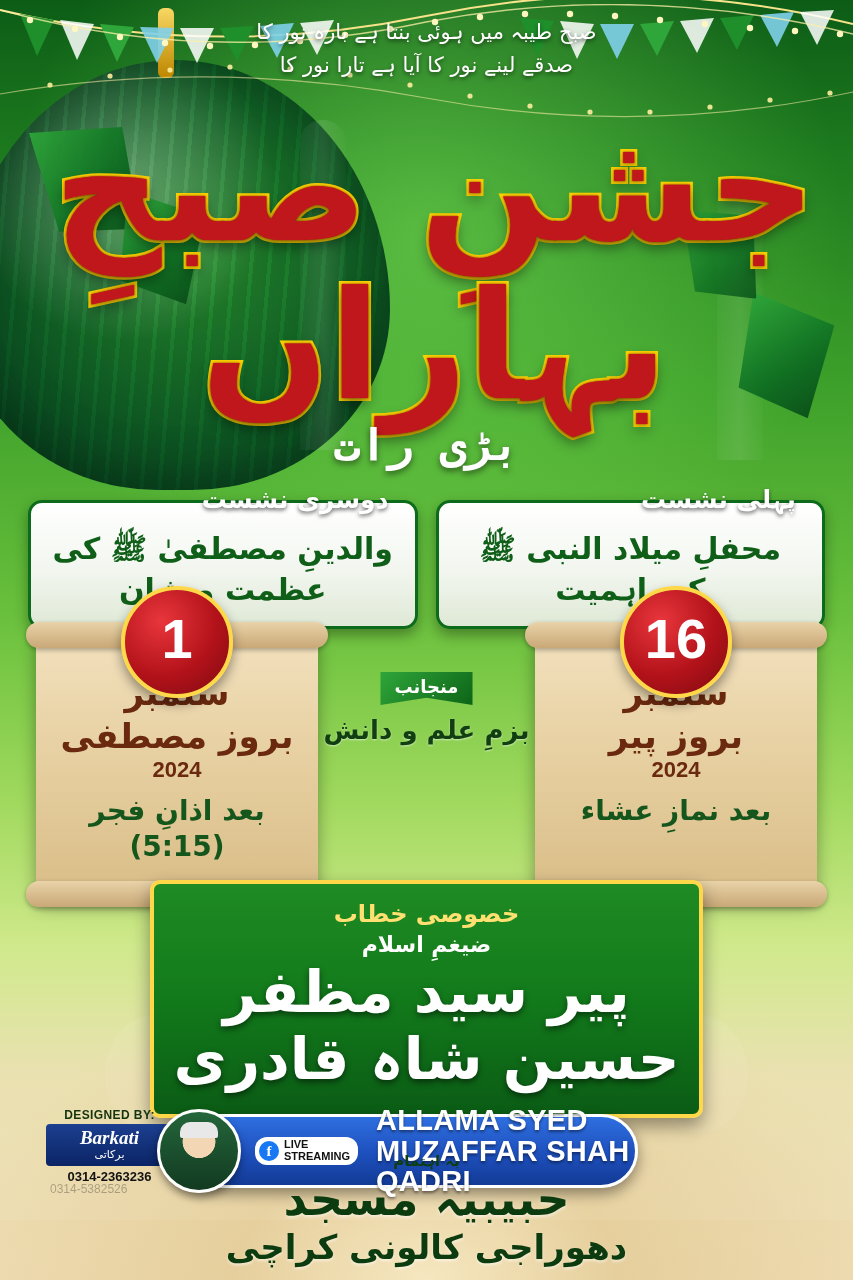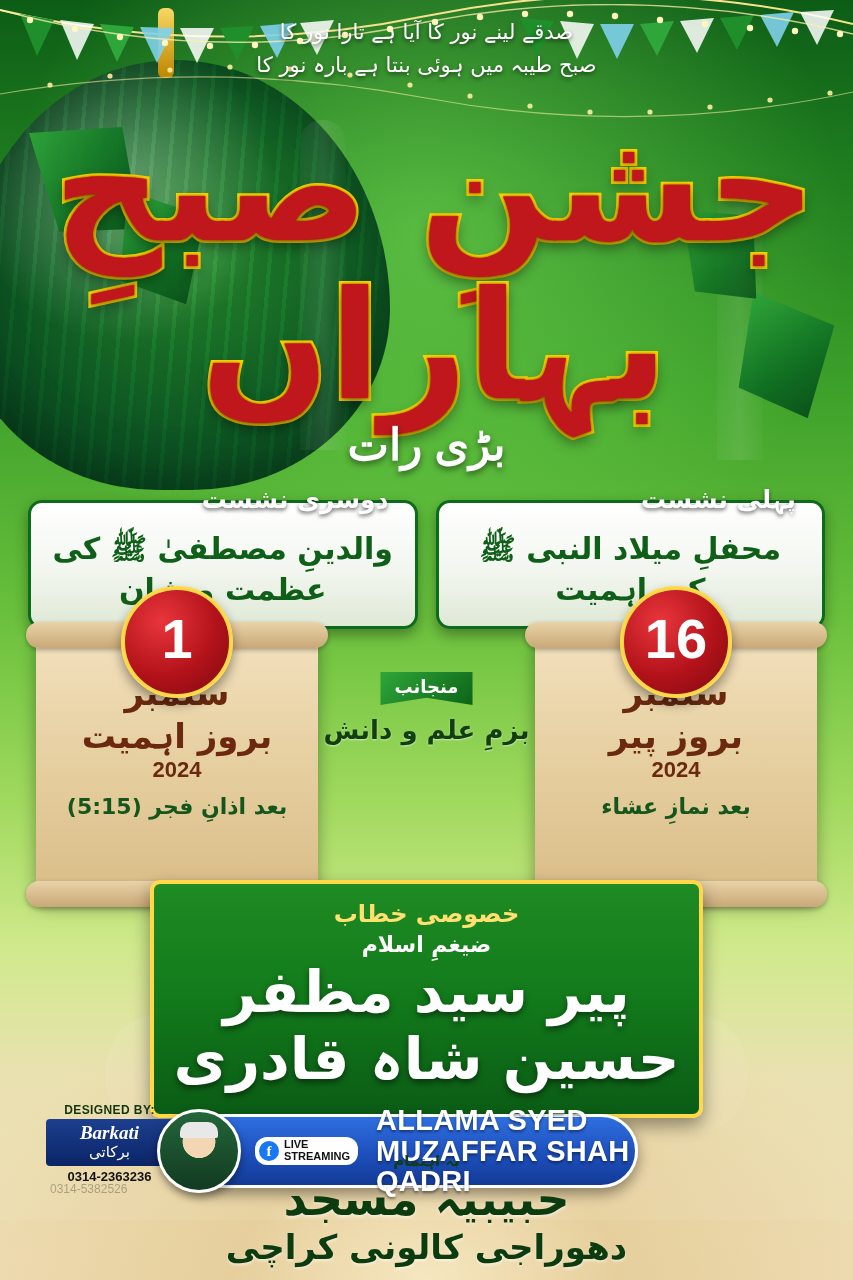--- a/index.html
+++ b/index.html
@@ -146,21 +146,21 @@
     -webkit-text-stroke: 6px #ffd400;
     paint-order: stroke fill;
     text-shadow:
       0 0 2px #7a0d10,
       0 6px 14px rgba(0,0,0,.45);
     letter-spacing: -6px;
     margin-left: 16px;
   }
   .title-sub {
     margin-top: -6px;
-    font-family: Liberation Sans, sans-serif;
+    font-family: Liberation Mono, monospace;
     font-size: 44px;
     font-weight: bold;
     color: #ffffff;
     text-shadow: 0 3px 6px rgba(0,0,0,.5);
   }
 
   
   .sessions {
     position: absolute;
     top: 500px;
@@ -259,21 +259,21 @@
     line-height: 1.25;
   }
   .scroll-year {
     font-size: 22px;
     color: #6b2a10;
     font-weight: bold;
   }
   .scroll-sub {
     margin-top: 10px;
     font-family: "DejaVu Sans", "Liberation Sans", sans-serif;
-    font-size: 22px;
+    font-size: 28px;
     font-weight: bold;
     color: #14561c;
     line-height: 1.3;
   }
   .mid-note {
     align-self: flex-start;
     margin-top: 42px;
     text-align: center;
     direction: rtl;
   }
@@ -358,21 +358,21 @@
   }
   .designer-logo .brand {
     font-family: "Liberation Serif", serif;
     font-style: italic;
     font-size: 19px;
     font-weight: bold;
     line-height: 1.05;
   }
   .designer-logo .brand-ur {
     font-family: "DejaVu Sans", "Liberation Sans", sans-serif;
-    font-size: 15px;
+    font-size: 11px;
   }
   .designer-phone {
     margin-top: 3px;
     font-size: 13px;
     font-weight: bold;
     color: #111;
   }
 
   
   .live-bar {
@@ -571,22 +571,22 @@
         <circle cx="590" cy="58" r="2.6"></circle>
           <circle cx="650" cy="58" r="2.6"></circle>
           <circle cx="710" cy="53" r="2.6"></circle>
         <circle cx="770" cy="46" r="2.6"></circle>
           <circle cx="830" cy="39" r="2.6"></circle>
       </g>
     </svg>
   </div>
 
   <div class="couplet">
+    <div>صبح طیبہ میں ہوئی بنتا ہے بارہ نور کا</div>
     <div>صدقے لینے نور کا آیا ہے تارا نور کا</div>
-    <div>صبح طیبہ میں ہوئی بنتا ہے بارہ نور کا</div>
   </div>
 
   <div class="title-wrap">
     <div class="title-main">جشنِ صبحِ بہاراں</div>
     <div class="title-sub">بڑی رات</div>
   </div>
 
   <div class="sessions">
     <div class="session">
       <div class="session-kicker">پہلی نشست</div>
@@ -608,21 +608,21 @@
     </div>
 
     <div class="mid-note">
       <div class="mid-flag">منجانب</div>
       <div class="mid-text">بزمِ علم و دانش</div>
     </div>
 
     <div class="scroll-card">
       <div class="badge-num">1</div>
       <div class="scroll-main">ستمبر</div>
-      <div class="scroll-main">بروز اہمیت</div>
+      <div class="scroll-main">بروز مصطفی</div>
       <div class="scroll-year">2024</div>
       <div class="scroll-sub">بعد اذانِ فجر (5:15)</div>
     </div>
   </div>
 
   <div class="speaker-panel">
     <div class="speaker-kicker">خصوصی خطاب</div>
     <div class="speaker-title">ضیغمِ اسلام</div>
     <div class="speaker-name">پیر سید مظفر حسین شاہ قادری</div>
   </div>

